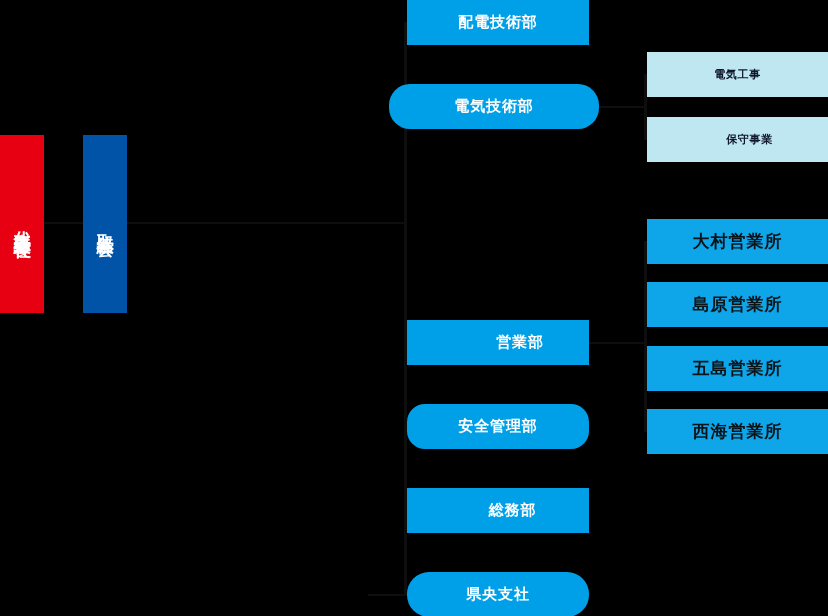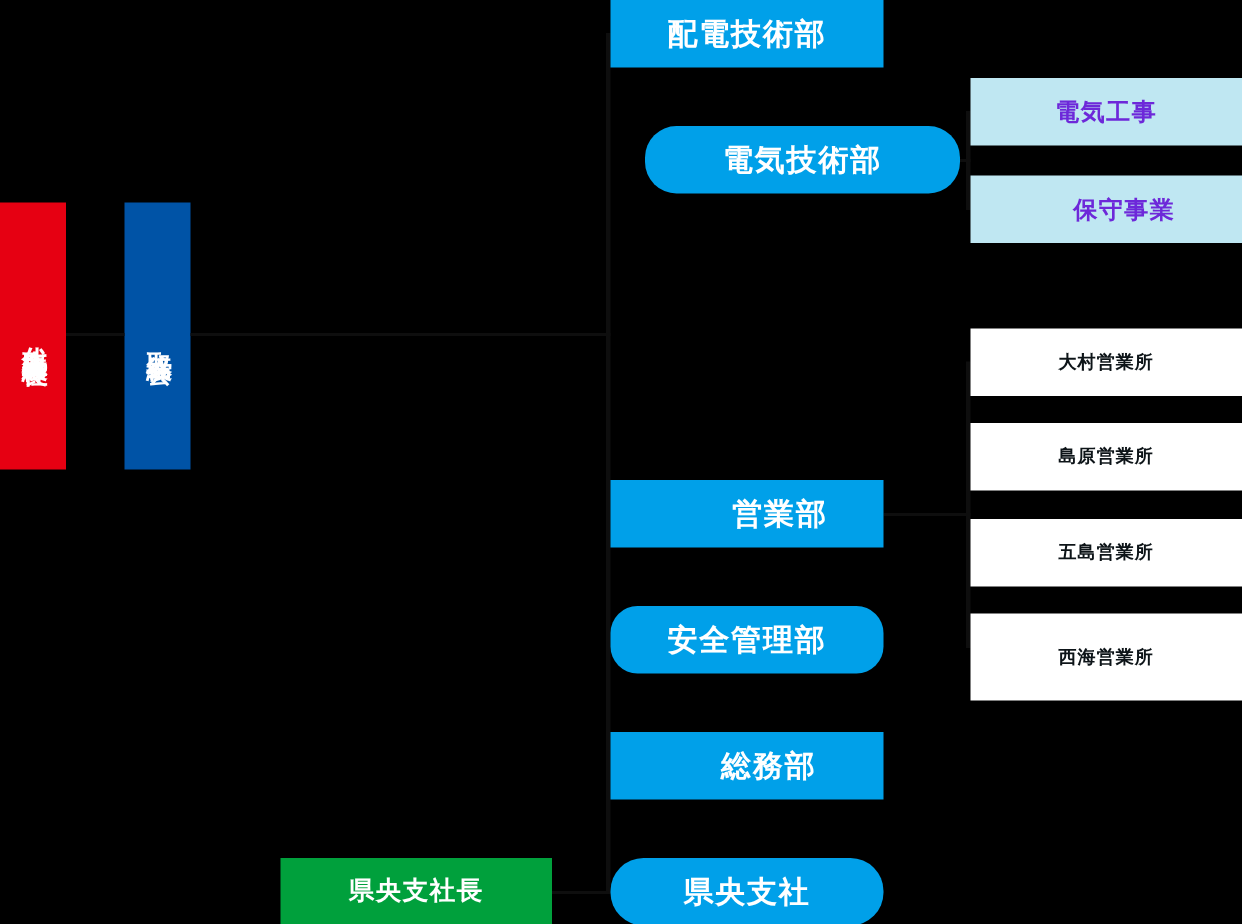--- a/index.html
+++ b/index.html
@@ -49,39 +49,39 @@
   }
   .node.board {
     background: #0053a6;
     color: #ffffff;
     font-size: 17px;
   }
   
   .node.dept {
     background: #00a0e9;
     color: #ffffff;
-    font-size: 20px;
+    font-size: 15px;
   }
   
   .node.branch-manager {
     background: #00a03c;
     color: #ffffff;
     font-size: 17px;
   }
   
   .node.unit {
     background: #bfe7f2;
-    color: #6d28d9;
-    font-size: 16px;
+    color: #0f172a;
+    font-size: 11px;
   }
   
   .node.office {
-    background: #ffffff;
+    background: #0ea5e9;
     color: #0d1418;
-    font-size: 12px;
+    font-size: 17px;
   }
   
   .connector {
     position: absolute;
     background: #0e0e0e;
   }
 </style>
 </head>
 <body>
 
@@ -101,43 +101,40 @@
   <div class="connector" style="left:589px; top:106px; width:58px; height:2px;"></div>
   <div class="connector" style="left:644px; top:74px; width:3px; height:66px;"></div>
   <div class="connector" style="left:589px; top:342px; width:58px; height:2px;"></div>
   <div class="connector" style="left:644px; top:241px; width:3px; height:191px;"></div>
   <div class="connector" style="left:368px; top:594px; width:39px; height:2px;"></div>
 
   <div class="node dept" style="left:407px; top:0px; width:182px; height:45px;">
     <span class="node-label">配電技術部</span>
   </div>
 
-  <div class="node dept" style="left:430px; top:84px; width:210px; height:45px;border-radius:21px;">
+  <div class="node dept" style="left:389px; top:84px; width:210px; height:45px;border-radius:21px;">
     <span class="node-label">電気技術部</span>
   </div>
 
   <div class="node dept" style="left:407px; top:320px; width:182px; height:45px;padding-left:44px;">
     <span class="node-label">営業部</span>
   </div>
 
   <div class="node dept" style="left:407px; top:404px; width:182px; height:45px;border-radius:18px;">
     <span class="node-label">安全管理部</span>
   </div>
 
   <div class="node dept" style="left:407px; top:488px; width:182px; height:45px;padding-left:29px;">
     <span class="node-label">総務部</span>
   </div>
 
   <div class="node dept" style="left:407px; top:572px; width:182px; height:45px;border-radius:22px;">
     <span class="node-label">県央支社</span>
   </div>
 
-  <div class="node branch-manager" style="left:187px; top:572px; width:181px; height:45px;">
-    <span class="node-label">県央支社長</span>
-  </div>
 
   <div class="node unit" style="left:647px; top:52px; width:181px; height:45px;">
     <span class="node-label">電気工事</span>
   </div>
 
   <div class="node unit" style="left:647px; top:117px; width:181px; height:45px;padding-left:24px;">
     <span class="node-label">保守事業</span>
   </div>
 
   <div class="node office" style="left:647px; top:219px; width:181px; height:45px;">
@@ -145,17 +142,17 @@
   </div>
 
   <div class="node office" style="left:647px; top:346px; width:181px; height:45px;">
     <span class="node-label">五島営業所</span>
   </div>
 
   <div class="node office" style="left:647px; top:282px; width:181px; height:45px;">
     <span class="node-label">島原営業所</span>
   </div>
 
-  <div class="node office" style="left:647px; top:409px; width:181px; height:58px;">
+  <div class="node office" style="left:647px; top:409px; width:181px; height:45px;">
     <span class="node-label">西海営業所</span>
   </div>
 
 </div>
 
 </body></html>

